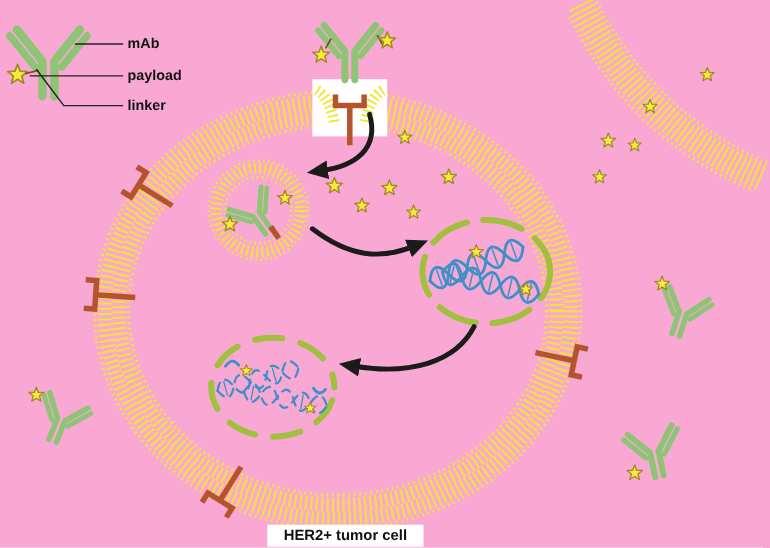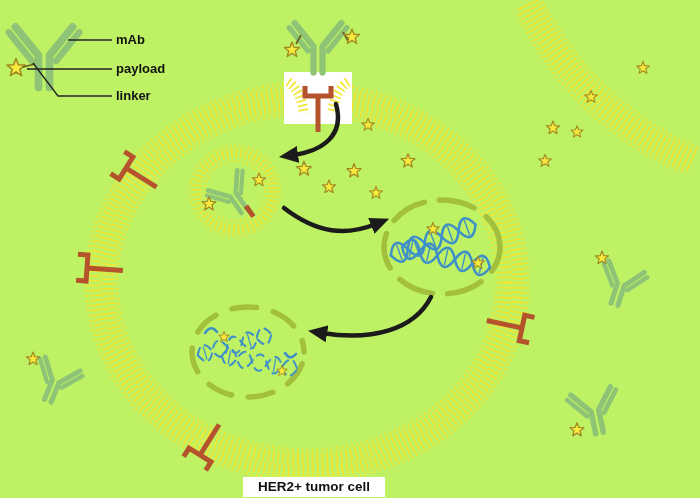--- a/index.html
+++ b/index.html
@@ -1,16 +1,16 @@
 <!DOCTYPE html>
 <html style="--membrane: #f2e531; --antibody: #8fc477; --receptor: #b5532d; --star_fill: #f8e93c; --star_stroke: #9f8b26; --dna: #4090c8; --compartment: #a2bf3e; --arrow: #1b1b1b; --text: #111111;"><head>
 <meta charset="utf-8">
 <style>
   html,body{margin:0;padding:0;background:#ffffff;}
-  .stage{position:relative;width:700px;height:498px;background:#bef264;overflow:hidden;
+  .stage{position:relative;width:700px;height:498px;background:#f9a8d4;overflow:hidden;
          font-family:"Liberation Sans",sans-serif;}
   svg{display:block;}
   .tick{fill:none;stroke:var(--membrane,#f2e531);}
   .dots{fill:none;stroke:var(--membrane,#f2e531);}
   .ab{fill:none;stroke:var(--antibody,#8fc477);stroke-width:7;stroke-linecap:round;stroke-linejoin:round;}
   .ab-light{fill:none;stroke:var(--antibody,#8fc477);stroke-width:6;stroke-linecap:round;}
   .rec{fill:none;stroke:var(--receptor,#b5532d);stroke-width:5;stroke-linecap:butt;stroke-linejoin:miter;}
   .star-shape{fill:var(--star_fill,#f8e93c);stroke:var(--star_stroke,#9f8b26);stroke-width:1.2;stroke-linejoin:round;}
   .dna-strand{fill:none;stroke:var(--dna,#4090c8);stroke-width:2.6;stroke-linecap:round;}
   .dna-rung{stroke:var(--dna,#4090c8);stroke-width:1.4;}

